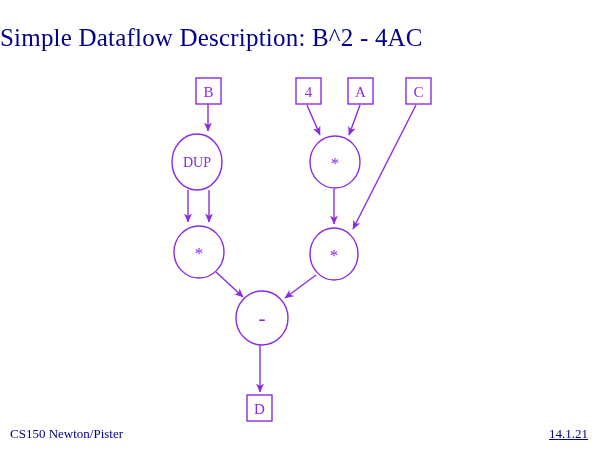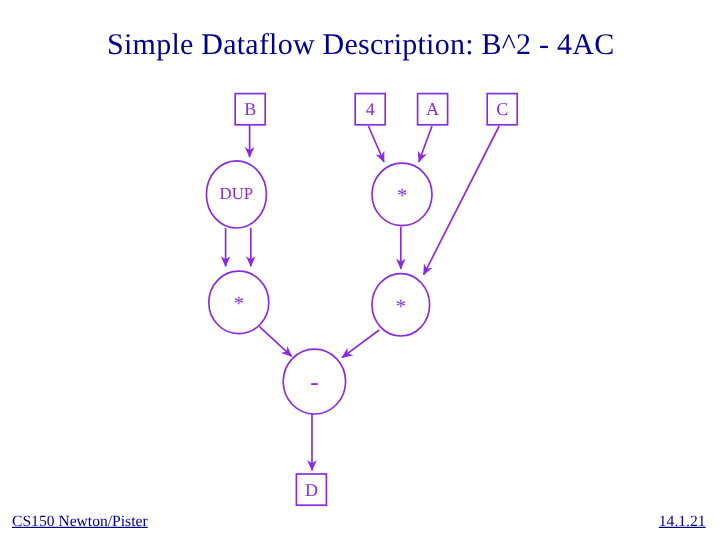--- a/index.html
+++ b/index.html
@@ -22,21 +22,21 @@
     width: 600px;
     height: 450px;
     background: #ffffff;
   }
 
   #slide-title {
     position: absolute;
     left: 0;
     top: 24px;
     width: 512px;
-    text-align: right;
+    text-align: left;
     font-family: "Liberation Serif", "DejaVu Serif", serif;
     font-size: 25px;
     font-weight: normal;
     letter-spacing: 0.2px;
     color: #00008B;
     white-space: nowrap;
   }
 
   #diagram {
     position: absolute;
@@ -46,21 +46,21 @@
   }
 
   .footer-text {
     position: absolute;
     bottom: 8px;
     font-family: "Liberation Serif", "DejaVu Serif", serif;
     font-size: 13px;
     color: #00008B;
     white-space: nowrap;
   }
-  #footer-left  { left: 10px; text-decoration: underline; }
+  #footer-left  { left: 10px; }
   #footer-right { right: 12px; text-decoration: underline; }
 
   
   .node-label {
     font-family: "Liberation Serif", "DejaVu Serif", serif;
     fill: #8A2BE2;
     text-anchor: middle;
     dominant-baseline: central;
   }
   .node-label.box-label { font-size: 15px; }

